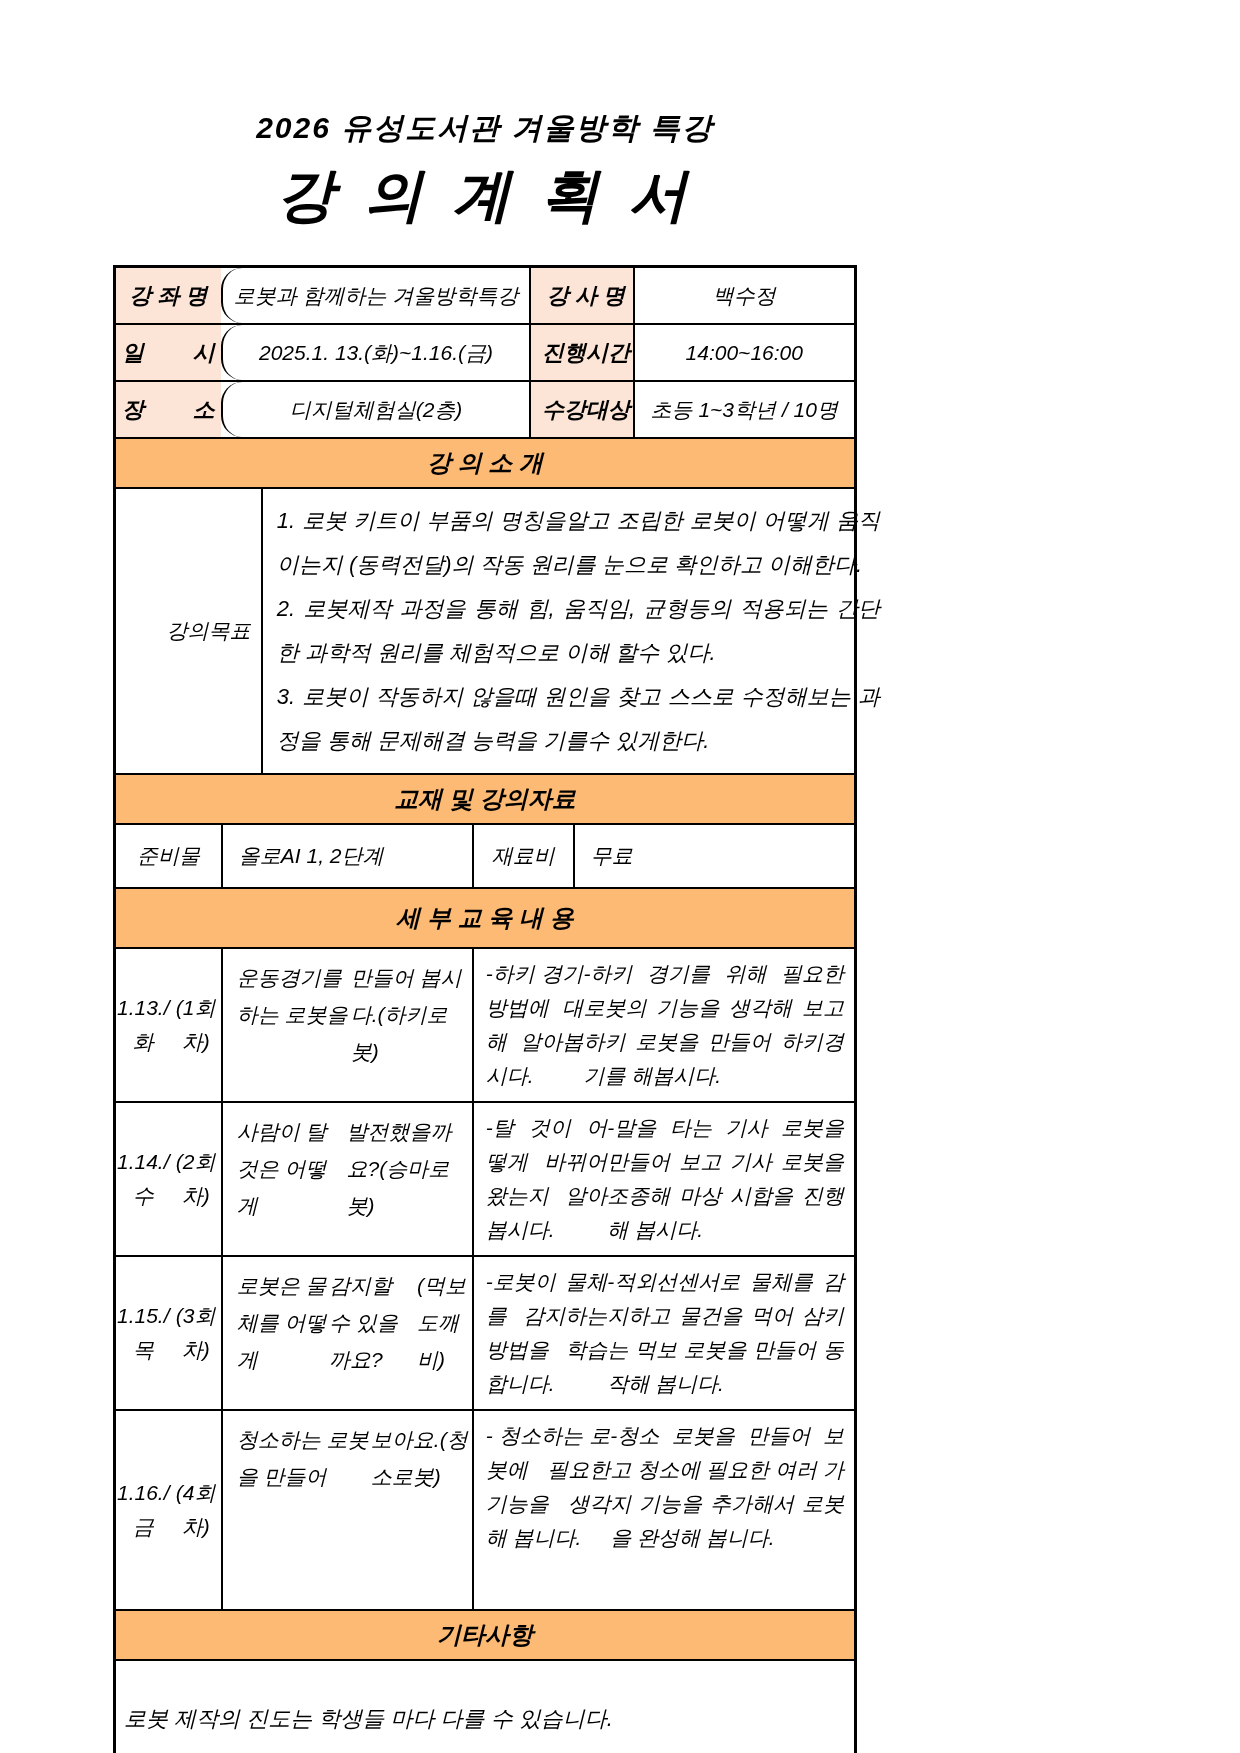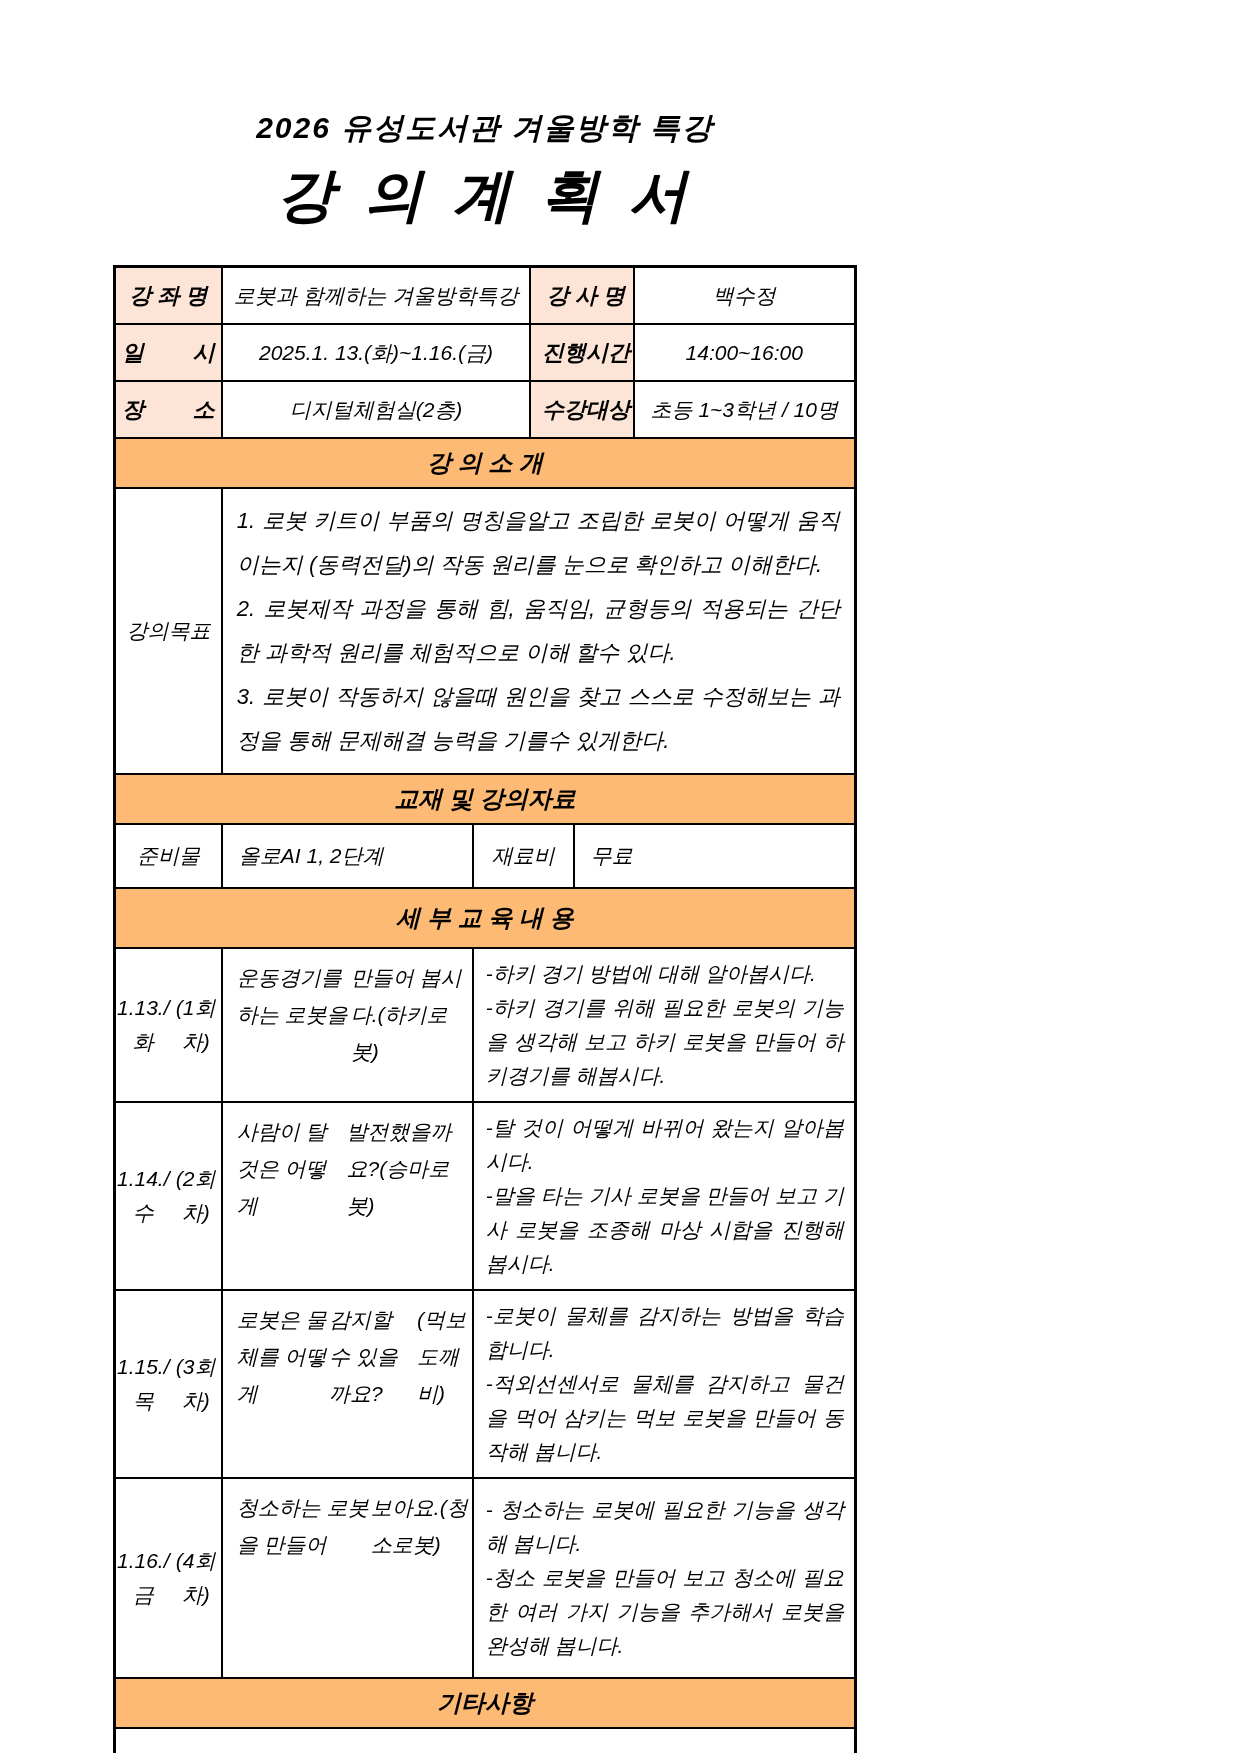--- a/index.html
+++ b/index.html
@@ -28,26 +28,26 @@
   }
   .value-cell{justify-content:center;text-align:center;}
   .section-row{min-height:48px;background:#fdba74;}
   .section-cell{
     flex:0 0 100%;justify-content:center;font-weight:700;font-size:24px;
     padding:6px 0;text-align:center;
   }
   
   .info-row{min-height:55px;}
   .i1{flex:0 0 14.2%;}
-  .i2{flex:0 0 41.8%;}
+  .i2{flex:0 0 41.8%;border-radius:21px;}
   .i3{flex:0 0 14%;padding-left:8px;}
   .i4{flex:0 0 30%;}
   
   .goals-row{min-height:272px;}
-  .g1{flex:0 0 14.2%;justify-content:center;}
+  .g1{flex:0 0 14.2%;justify-content:center;margin-left:40px;}
   .g2{
     flex:0 0 85.8%;flex-direction:column;align-items:flex-start;
     justify-content:center;padding:10px 14px;
   }
   .g2 p{margin:0;text-align:justify;font-size:22px;line-height:44px;}
   
   .materials-row{min-height:62px;}
   .m1{flex:0 0 14.2%;justify-content:center;}
   .m2{flex:0 0 34%;padding-left:16px;}
   .m3{flex:0 0 13.7%;justify-content:center;}
@@ -56,21 +56,21 @@
   .curriculum-header{min-height:58px;}
   .sched-row .s1{
     flex:0 0 14.2%;flex-direction:row;justify-content:center;
     line-height:34px;text-align:center;
   }
   .sched-row .s2{
     flex:0 0 34%;flex-direction:row;align-items:flex-start;
     justify-content:flex-end;padding:10px 0 10px 14px;line-height:37px;
   }
   .sched-row .s3{
-    flex:0 0 51.8%;flex-direction:column;align-items:stretch;
+    flex:0 0 51.8%;flex-direction:row;align-items:stretch;
     justify-content:center;padding:8px 10px 8px 12px;
   }
   .sched-row .s3 p{margin:0;text-align:justify;line-height:34px;}
   .sr1{min-height:130px;}
   .sr2{min-height:142px;}
   .sr3{min-height:142px;}
   .sr4{min-height:198px;}
   
   .notes-row{min-height:115px;}
   .notes-cell{flex:0 0 100%;padding:10px 8px;font-size:22px;}

